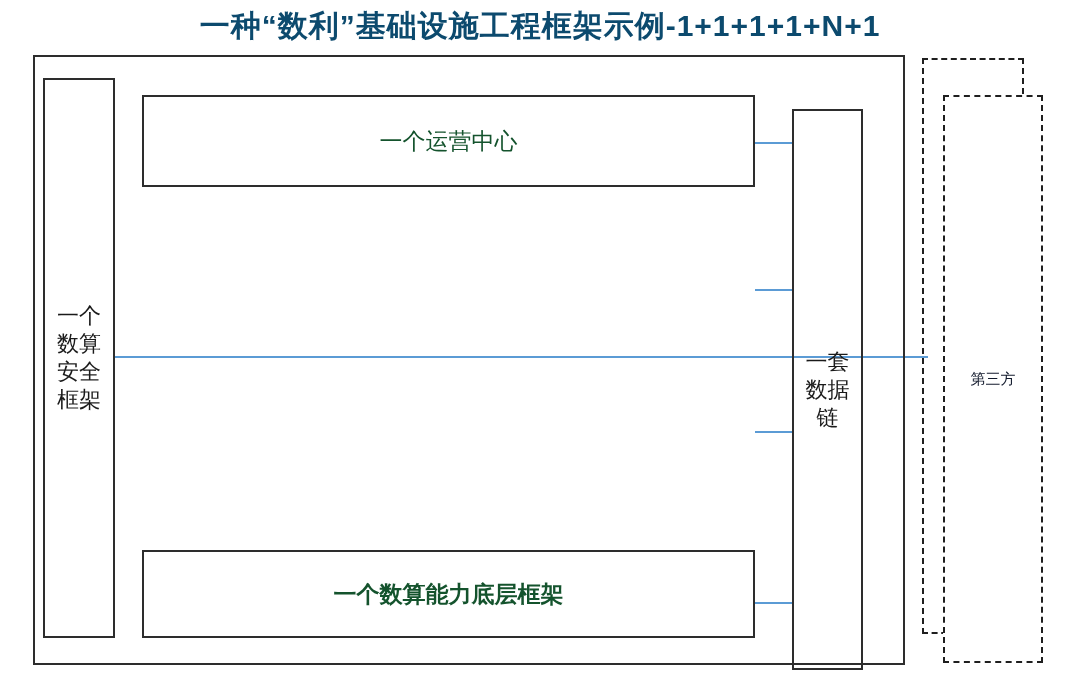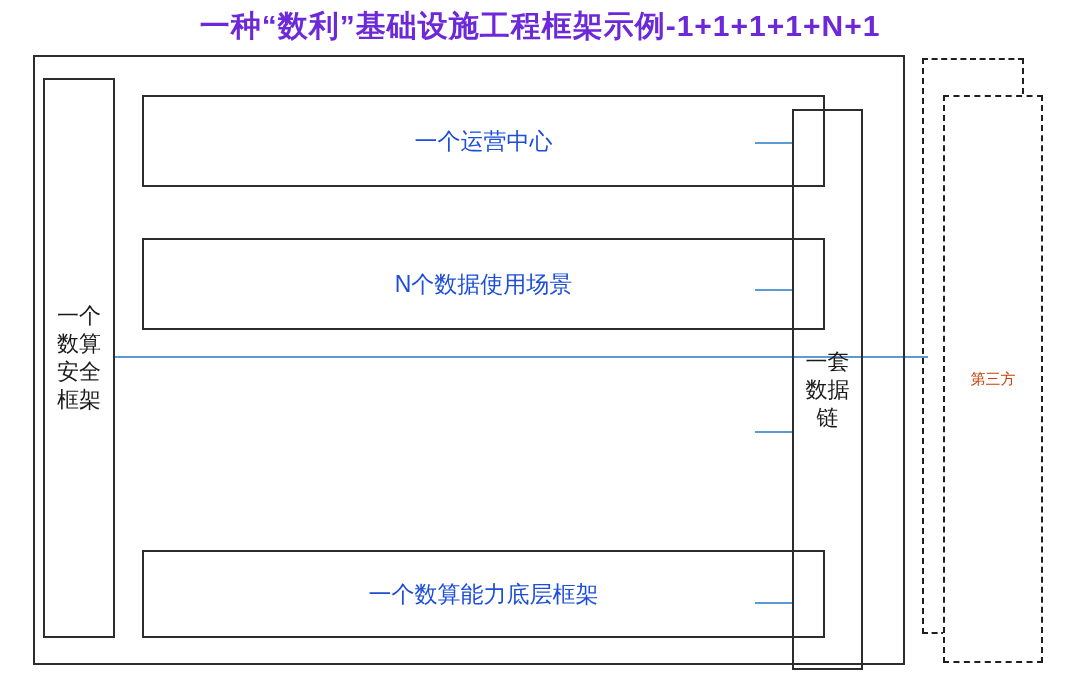--- a/index.html
+++ b/index.html
@@ -17,21 +17,21 @@
   }
   .title {
     position: absolute;
     left: 0;
     top: 6px;
     width: 1080px;
     text-align: center;
     font-size: 30px;
     font-weight: 700;
     letter-spacing: 1px;
-    color: #6d28d9;
+    color: #0c4a6e;
   }
   .frame {
     position: absolute;
     box-sizing: border-box;
     border: 2px solid #2d2d2d;
     background: transparent;
     z-index: 2;
   }
   .outer-frame {
     left: 33px; top: 55px;
@@ -50,53 +50,53 @@
   .left-vbox {
     left: 43px; top: 78px;
     width: 72px; height: 560px; text-align: right;
   }
   .right-vbox {
     left: 792px; top: 77px;
     width: 71px; height: 561px; margin-top: 32px;
   }
   .hbox {
     left: 142px;
-    width: 683px;
+    width: 613px;
     display: flex;
     align-items: center;
     justify-content: center;
     font-size: 23px;
-    color: #1d4ed8;
+    color: #14532d;
     text-align: center;
   }
   .hbox-1 { top: 95px;  height: 92px; }
   .hbox-2 { top: 238px; height: 92px; }
   .hbox-3 { top: 393px; height: 94px; }
-  .hbox-4 { top: 550px; height: 88px; }
+  .hbox-4 { top: 550px; height: 88px; font-weight: bold; }
   .dashed {
     position: absolute;
     box-sizing: border-box;
     border: 2px dashed #1f1f1f;
     background: transparent;
   }
   .dashed-outer {
     left: 922px; top: 58px;
     width: 102px; height: 576px;
     z-index: 0;
   }
   .dashed-inner {
     left: 943px; top: 95px;
     width: 100px; height: 568px;
     background: #ffffff;
     z-index: 3;
     display: flex;
     align-items: center;
     justify-content: center;
     font-size: 15px;
-    color: #c2410c;
+    color: #0f172a;
   }
   .connector {
     position: absolute;
     height: 2px;
     background: #5B9BD5;
     z-index: 1;
   }
   .conn-1    { left: 755px; top: 142px; width: 37px; }
   .conn-2    { left: 755px; top: 289px; width: 37px; }
   .conn-3    { left: 755px; top: 431px; width: 37px; }
@@ -121,23 +121,20 @@
   <div class="frame vbox left-vbox">
     <div>一个</div>
     <div>数算</div>
     <div>安全</div>
     <div>框架</div>
   </div>
 
   <div class="frame hbox hbox-1">
     <span>一个运营中心</span>
   </div>
-  <div class="frame hbox hbox-2">
-    <span>N个数据使用场景</span>
-  </div>
   <div class="frame hbox hbox-4">
     <span>一个数算能力底层框架</span>
   </div>
 
   <div class="frame vbox right-vbox">
     <div>一套</div>
     <div>数据</div>
     <div>链</div>
   </div>
 

